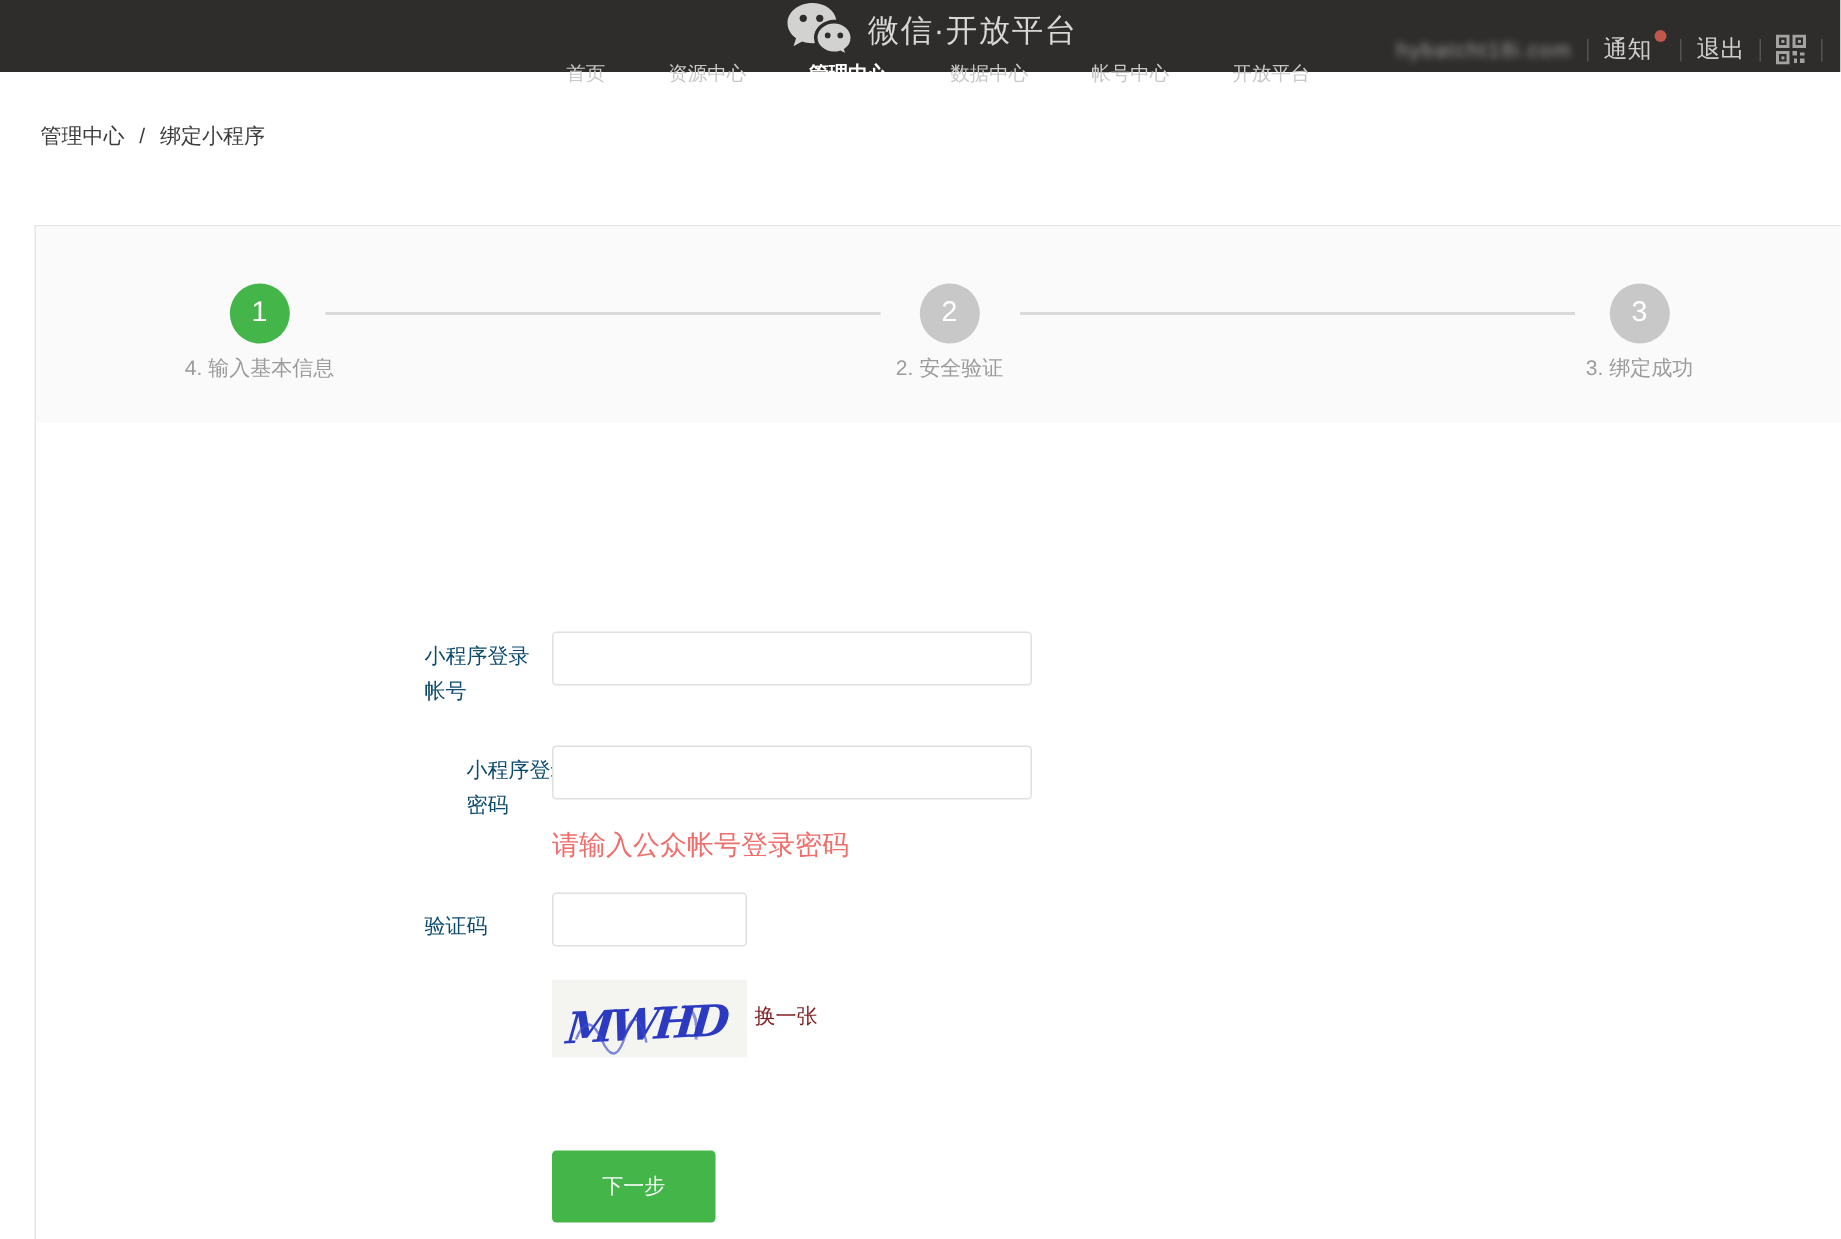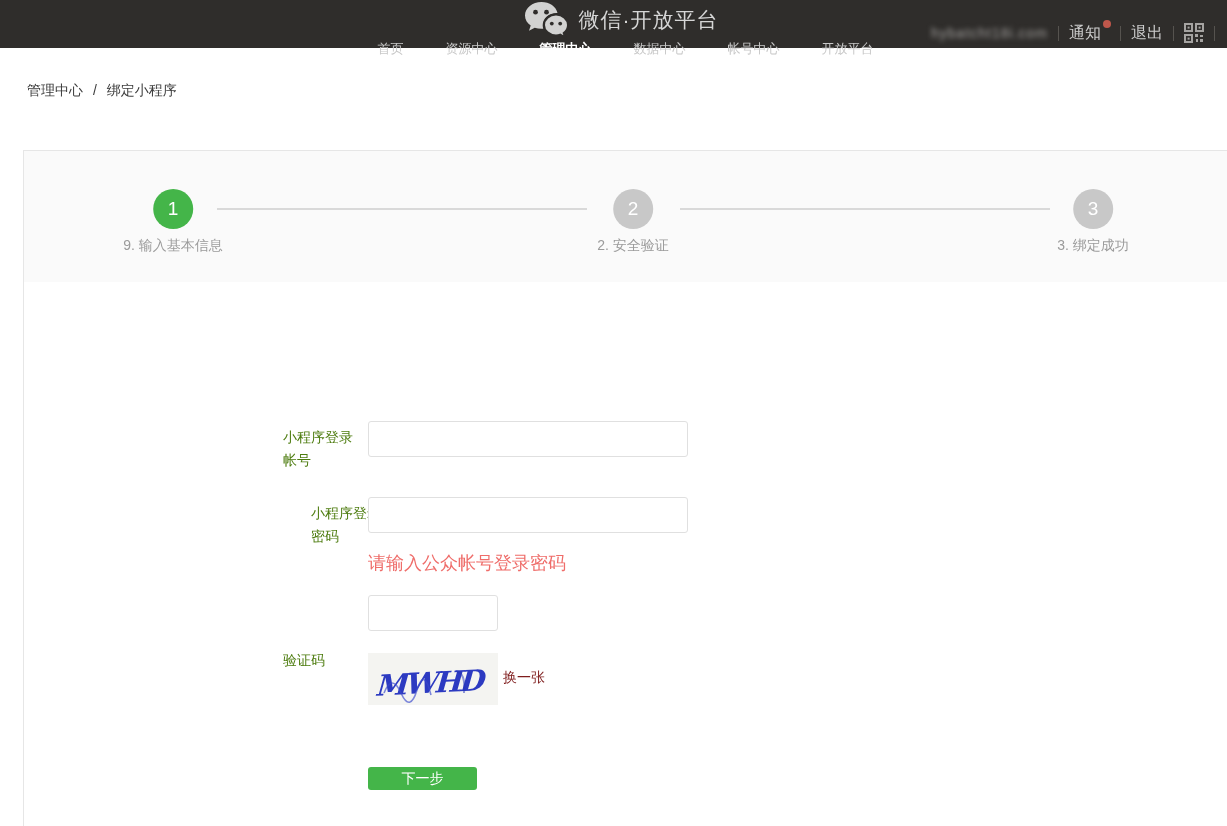--- a/index.html
+++ b/index.html
@@ -53,44 +53,44 @@
     font-size:19px; line-height:40px; text-align:center; margin:0 auto;
   }
   .step.active .step-circle { background:#44b549; }
   .step-label { margin-top:8px; font-size:14px; color:#9b9b9b; white-space:nowrap; }
   .step1 { left:149px; } .step2 { left:609px; } .step3 { left:1069px; }
   .step-line { position:absolute; top:57px; height:2px; background:#d9d9d9; }
   .line1 { left:193px; width:370px; }
   .line2 { left:656px; width:370px; }
   
   .flabel {
-    position:absolute; left:259px; width:78px; font-size:14px; color:#4d7c0f;
+    position:absolute; left:259px; width:78px; font-size:14px; color:#0c4a6e;
     line-height:23px;
   }
   .flabel-1 { top:275px; }
   .flabel-2 { top:351px;margin-left:28px; }
-  .flabel-3 { top:455px;margin-top:43px; }
+  .flabel-3 { top:455px; }
   .finput {
     position:absolute; left:344px; width:320px; height:36px;
     border:1px solid #e0e0e0; border-radius:3px; background:#fff;
     font-size:14px; padding:0 10px; color:#333; outline:none;
     font-family:"Liberation Sans","DejaVu Sans",sans-serif;
   }
   .finput-1 { top:270px; }
   .finput-2 { top:346px; }
   .finput-3 { top:444px; width:130px; }
   .ferror { position:absolute; left:344px; top:400px; font-size:18px; color:#ef6d6a; }
   .captcha-box { position:absolute; left:344px; top:502px; width:130px; height:52px; }
   .captcha-box svg { display:block; }
   .refresh-link {
     position:absolute; left:479px; top:518px; font-size:14px; color:#7f1d1d;
     text-decoration:none; cursor:pointer;
   }
   .next-btn {
-    position:absolute; left:344px; top:616px; width:109px; height:23px;
+    position:absolute; left:344px; top:616px; width:109px; height:48px;
     background:#44b549; border:none; border-radius:3px; color:#ffffff;
     font-size:14px; cursor:pointer; font-family:"Liberation Sans","DejaVu Sans",sans-serif;
   }
 </style>
 </head>
 <body>
 
 <header class="topbar">
   <div class="brand">
     <span>
@@ -153,21 +153,21 @@
   <span>绑定小程序</span>
 </div>
 
 <div class="panel">
 
   <div class="steps">
     <div class="step-line line1"></div>
     <div class="step-line line2"></div>
     <div class="step step1 active">
       <div class="step-circle">1</div>
-      <div class="step-label">9. 输入基本信息</div>
+      <div class="step-label">4. 输入基本信息</div>
     </div>
     <div class="step step2">
       <div class="step-circle">2</div>
       <div class="step-label">2. 安全验证</div>
     </div>
     <div class="step step3">
       <div class="step-circle">3</div>
       <div class="step-label">3. 绑定成功</div>
     </div>
   </div>

